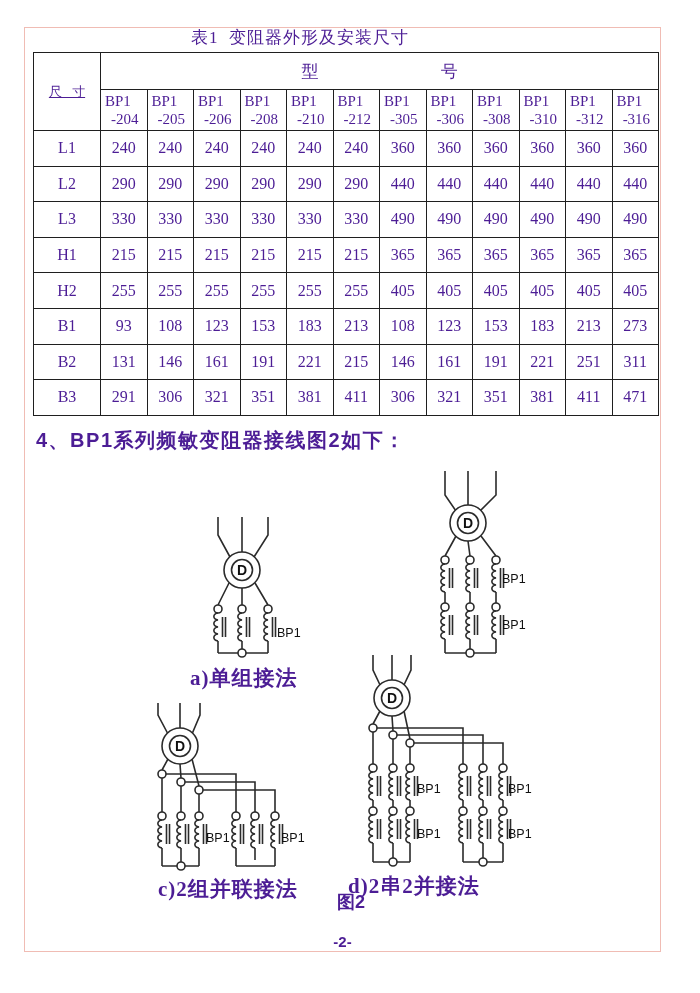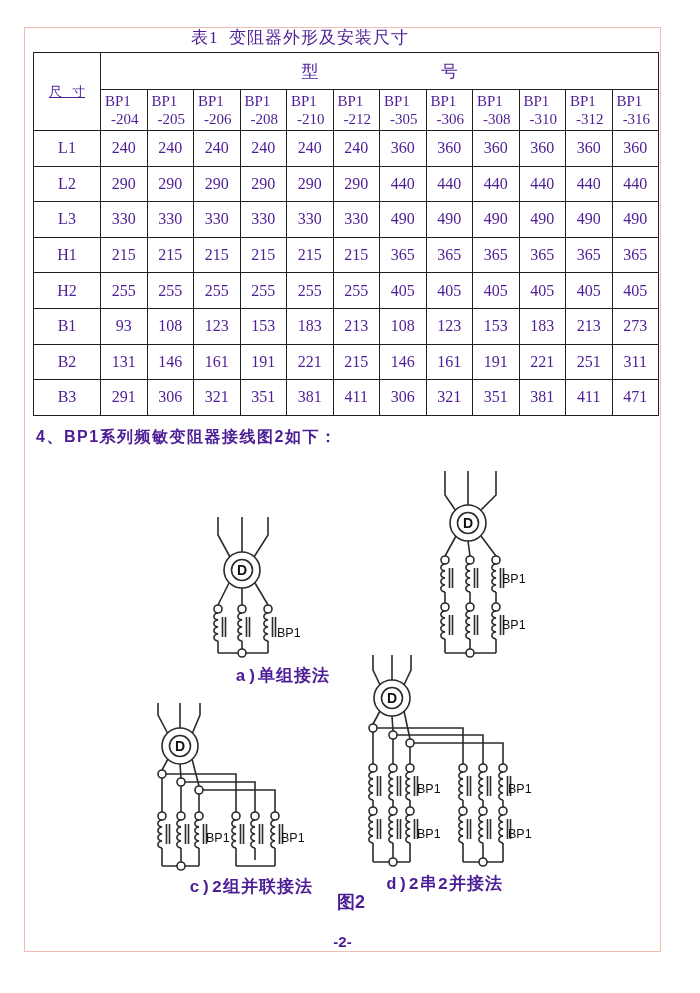--- a/index.html
+++ b/index.html
@@ -15,28 +15,28 @@
         padding:0;font-weight:normal;overflow:hidden;}
   .dims .group-hdr{font-size:17px;height:36px;word-spacing:118px;}
   .dims .corner-hdr{font-size:13px;word-spacing:7px;text-decoration:underline;}
   .dims .model-cell{font-size:15px;height:40px;line-height:1.2;}
   .dims .model-cell .m1{text-align:left;padding-left:4px;}
   .dims .model-cell .m2{text-align:right;padding-right:8px;}
   .dims tbody td{font-size:16px;height:34.6px;}
   .dims tbody td.rowhead{font-size:16px;}
   .section-heading{position:absolute;left:36px;top:427px;
         font-family:"Liberation Sans","DejaVu Sans",sans-serif;font-weight:bold;
-        font-size:16px;letter-spacing:1.5px;}
+        font-size:20px;letter-spacing:1.5px;}
   svg.circuit{position:absolute;stroke:#2b2b2b;stroke-width:1.6;fill:none;}
   svg.circuit text{stroke:none;fill:#111;font-family:"Liberation Sans","DejaVu Sans",sans-serif;}
   svg.circuit .term{fill:#ffffff;}
   svg.circuit .bp1{font-size:12.5px;}
   svg.circuit .motor-d{font-size:14px;font-weight:bold;text-anchor:middle;}
-  .diagram-caption{position:absolute;font-family:Liberation Mono, monospace;
-        font-weight:bold;font-size:17px;letter-spacing:1px;text-align:right;}
+  .diagram-caption{position:absolute;font-family:Liberation Serif, serif;
+        font-weight:bold;font-size:21px;letter-spacing:1px;text-align:left;}
   .figure-caption{position:absolute;left:295px;top:890px;width:70px;text-align:right;
         font-family:"Liberation Sans","DejaVu Sans",sans-serif;font-weight:bold;font-size:18px;}
   .page-number{position:absolute;left:315px;top:933px;width:55px;text-align:center;
         font-family:"Liberation Sans","DejaVu Sans",sans-serif;font-weight:bold;font-size:15px;}
 </style>
 </head>
 <body>
 
 <div class="page">
 
@@ -359,19 +359,19 @@
       <use href="#coil" x="128" y="165"></use>
       <use href="#coil" x="148" y="165"></use>
     <path d="M18,193 V212 M38,193 V208 M55,193 V212 M18,212 H55 M108,193 V212 M128,193 V208 M148,193 V212 M108,212 H148"></path>
     <circle class="term" cx="38" cy="212" r="4"></circle>
       <circle class="term" cx="128" cy="212" r="4"></circle>
     <text class="bp1" x="62" y="143">BP1</text>
     <text class="bp1" x="153" y="143">BP1</text>
     <text class="bp1" x="62" y="188">BP1</text>
     <text class="bp1" x="153" y="188">BP1</text>
   </svg>
-  <div class="diagram-caption" style="left:358px;top:872px;width:145px">d)2串2并接法</div>
+  <div class="diagram-caption" style="left:348px;top:872px;width:145px">d)2串2并接法</div>
 
   <div class="figure-caption">图2</div>
 
   <div class="page-number">-2-</div>
 
 </div>
 
 </body></html>

